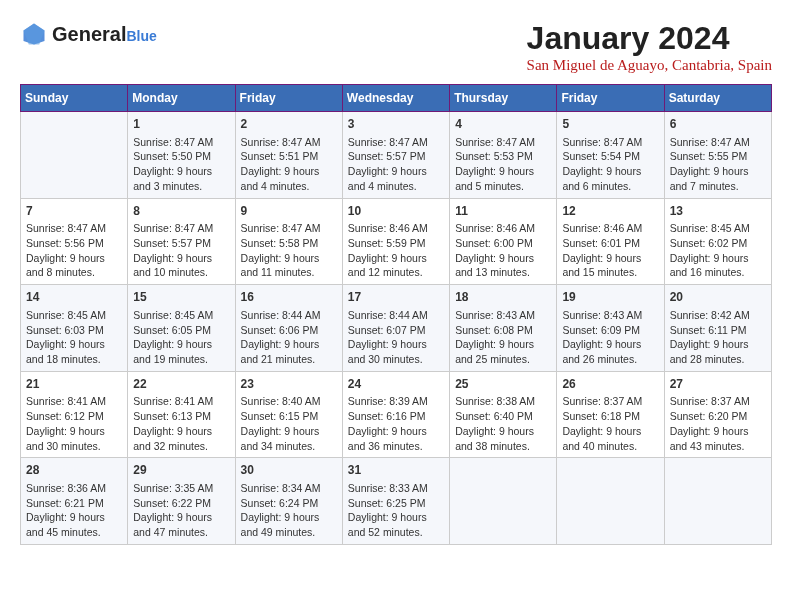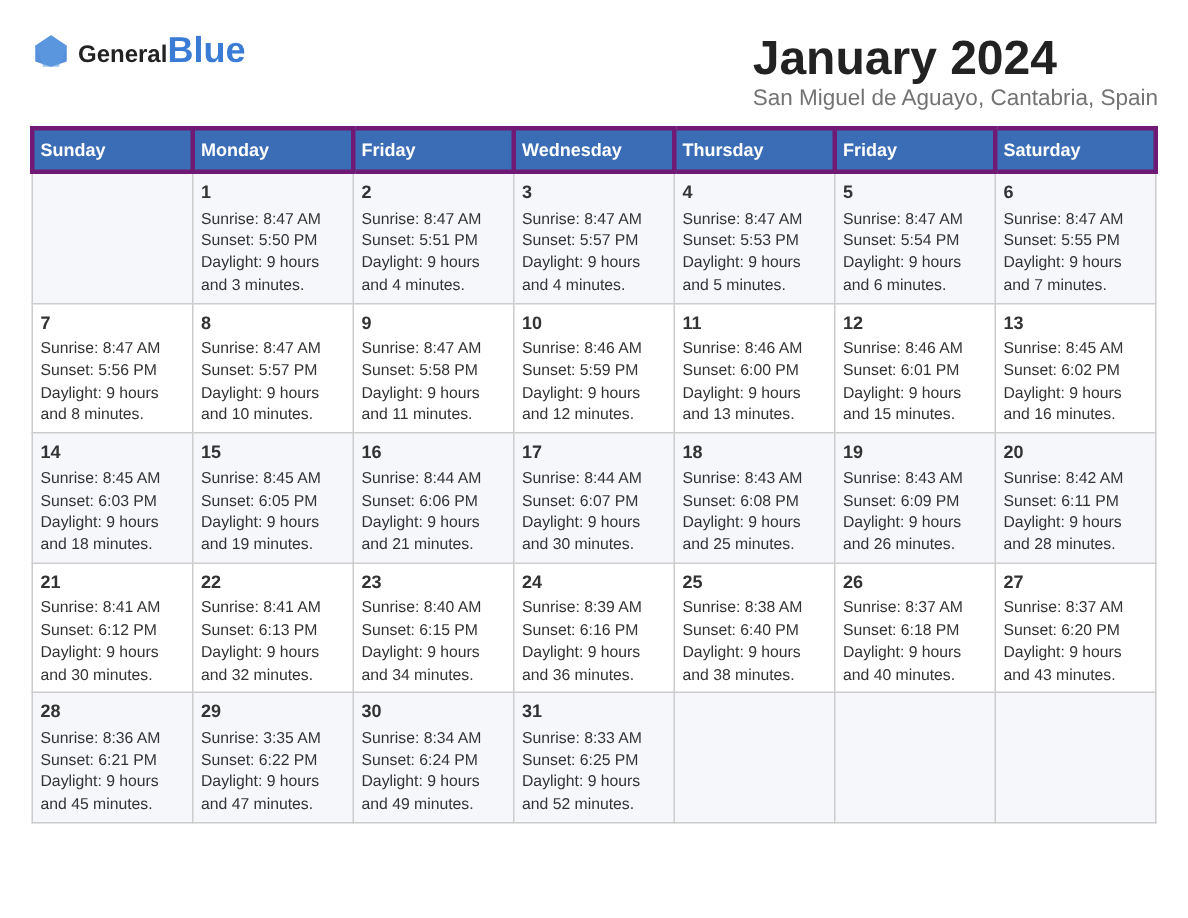--- a/index.html
+++ b/index.html
@@ -27,35 +27,36 @@
     }
     .title-block {
     }
     .month-title {
       font-size: 32px;
       font-weight: bold;
       color: #222;
     }
     .location-title {
       font-size: 15px;
-      color: #737373;
+      color: #b91c1c;
+      font-family: Liberation Serif, serif;
     }
     table {
       width: 100%;
       border-collapse: collapse;
       font-size: 11px;
     }
     thead tr th {
       background-color: #3a6db5;
       color: #fff;
       padding: 6px 4px;
       text-align: left;
       font-size: 12px;
       font-weight: bold;
-      border: 3px solid #701a75;
+      border: 1px solid #701a75;
     }
     tbody tr td {
       border: 1px solid #ccc;
       padding: 4px 5px;
       vertical-align: top;
       width: 107px;
       min-height: 70px;
       background: #fff;
       color: #333;
       line-height: 1.4;
@@ -80,21 +81,21 @@
 </head>
 <body>
 
 <div class="header">
   <div class="logo">
     <svg class="logo-icon" viewBox="0 0 32 32">
       <polygon points="16,4 28,12 28,24 16,28 4,24 4,12" fill="#3a7bd5" opacity="0.85"></polygon>
       <polygon points="16,4 28,12 22,28 10,28 4,12" fill="#5a9be0" opacity="0.6"></polygon>
     </svg>
     <div>
-      <span style="font-size:16px;font-weight:bold;color:#222;">General</span><span style="font-size:24px;font-weight:bold;color:#3a7bd5;">Blue</span>
+      <span style="font-size:20px;font-weight:bold;color:#222;">General</span><span style="font-size:14px;font-weight:bold;color:#3a7bd5;">Blue</span>
     </div>
   </div>
   <div class="title-block">
     <div class="month-title">January 2024</div>
     <div class="location-title">San Miguel de Aguayo, Cantabria, Spain</div>
   </div>
 </div>
 
 <table>
   <thead>

